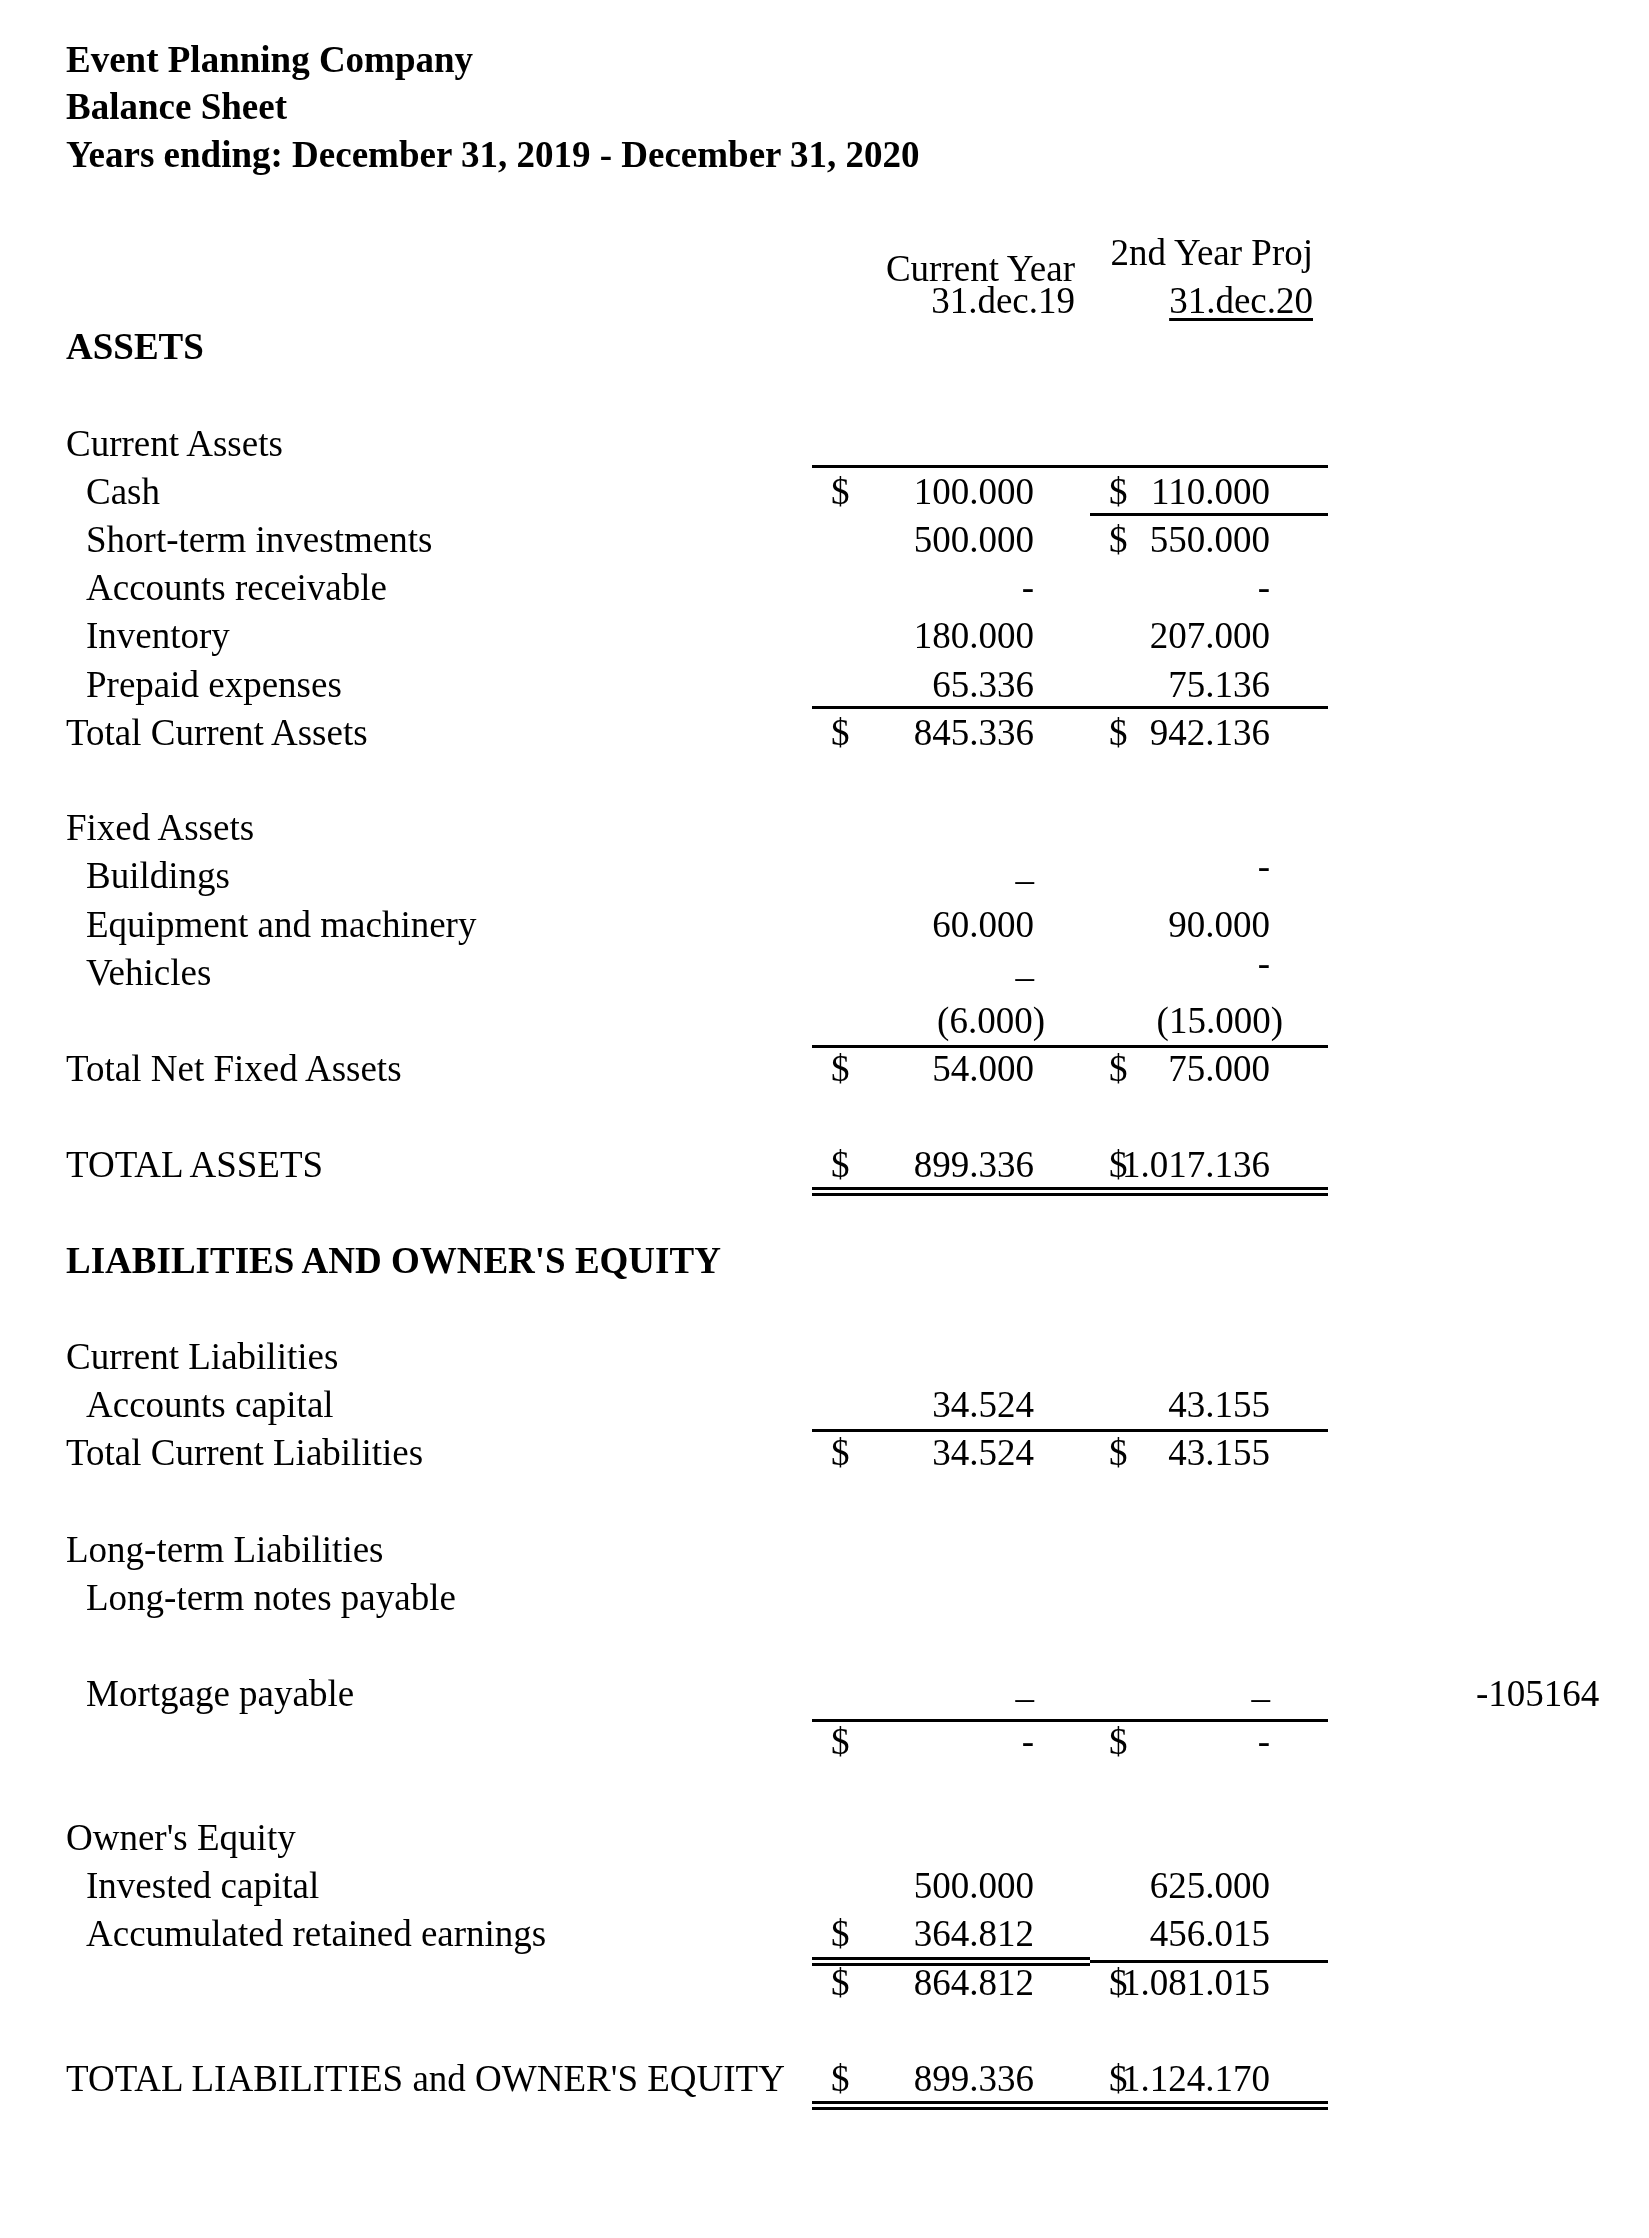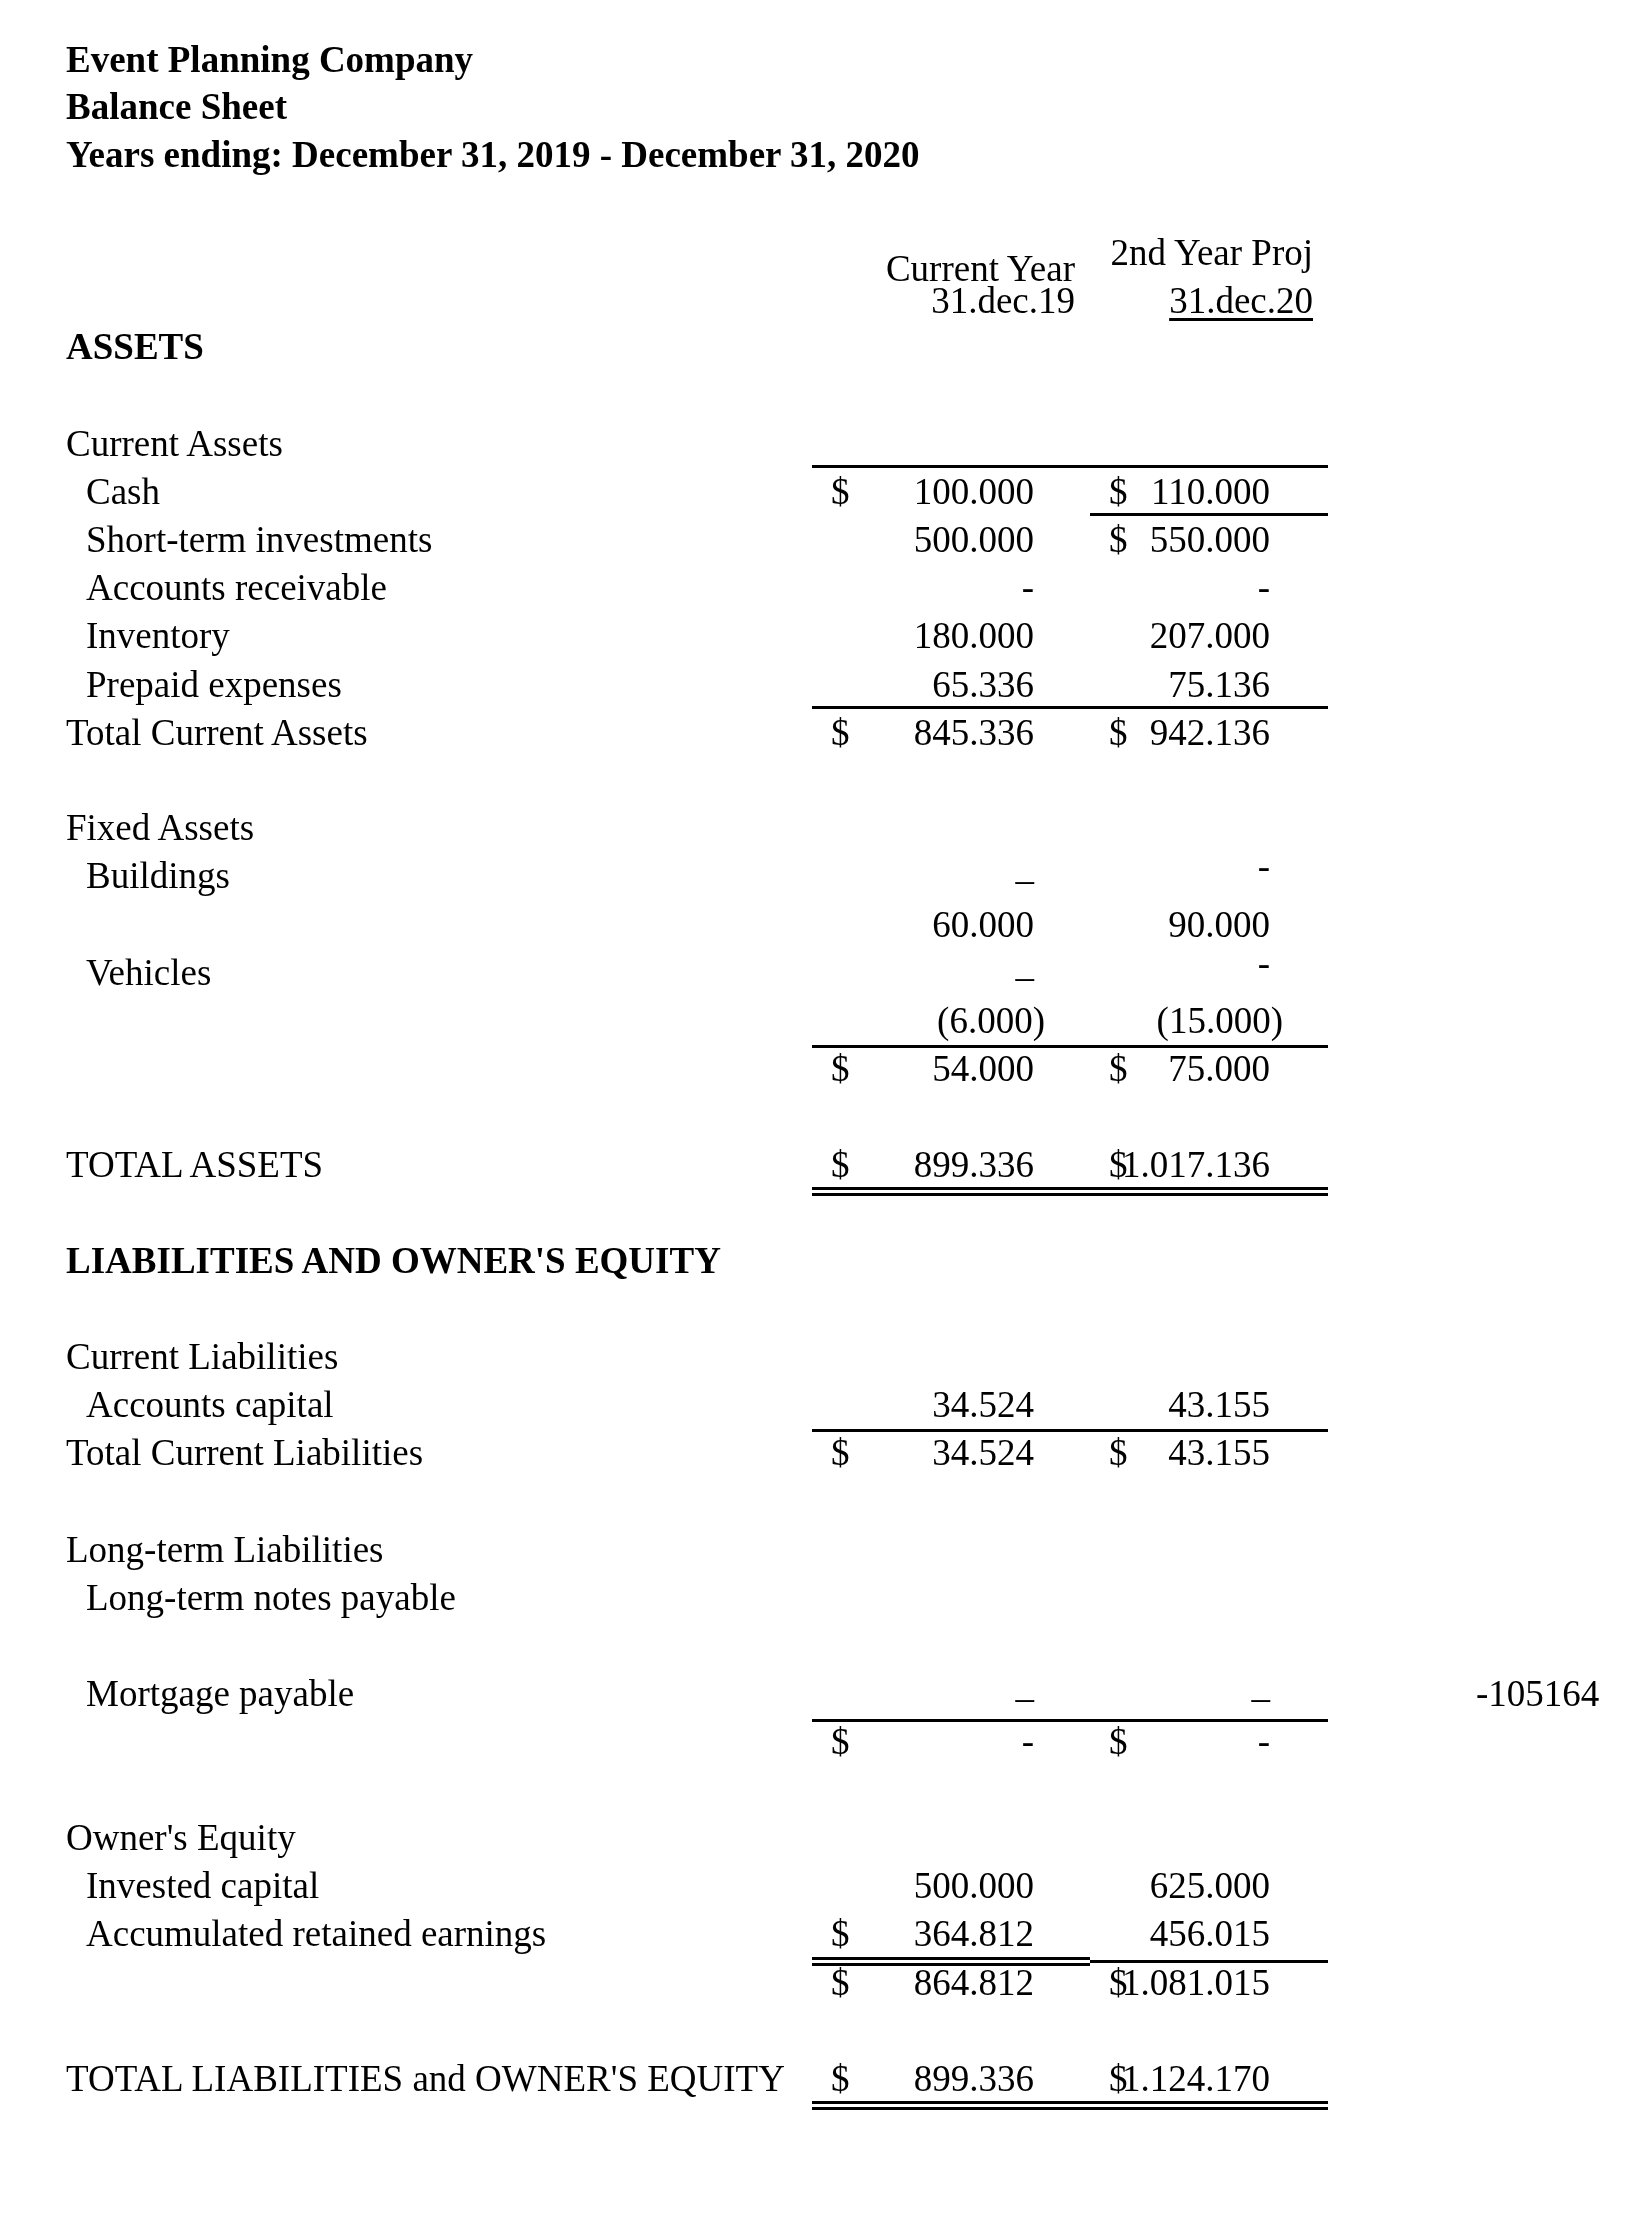--- a/index.html
+++ b/index.html
@@ -107,40 +107,42 @@
   <span class="label">Fixed Assets</span>
 </div>
 <div class="row" style="top:852px">
   <span class="label indent">Buildings</span>
   <span class="cur1"></span>
   <span class="val1" style="line-height:30px">_</span>
   <span class="cur2"></span>
   <span class="val2" style="line-height:30px">-</span>
 </div>
 <div class="row" style="top:901px">
+  <span class="label indent">Equipment and machinery</span>
   <span class="cur1"></span>
   <span class="val1">60.000</span>
   <span class="cur2"></span>
   <span class="val2">90.000</span>
 </div>
 <div class="row" style="top:949px">
   <span class="label indent">Vehicles</span>
   <span class="cur1"></span>
   <span class="val1" style="line-height:30px">_</span>
   <span class="cur2"></span>
   <span class="val2" style="line-height:30px">-</span>
 </div>
 <div class="row" style="top:997px">
   <span class="cur1"></span>
   <span class="val1 paren">(6.000)</span>
   <span class="cur2"></span>
   <span class="val2 paren">(15.000)</span>
 </div>
 <div class="rule full" style="top:1045px"></div>
 <div class="row" style="top:1045px">
+  <span class="label">Total Net Fixed Assets</span>
   <span class="cur1">$</span>
   <span class="val1">54.000</span>
   <span class="cur2">$</span>
   <span class="val2">75.000</span>
 </div>
 
 <div class="row" style="top:1141px">
   <span class="label">TOTAL ASSETS</span>
   <span class="cur1">$</span>
   <span class="val1">899.336</span>

